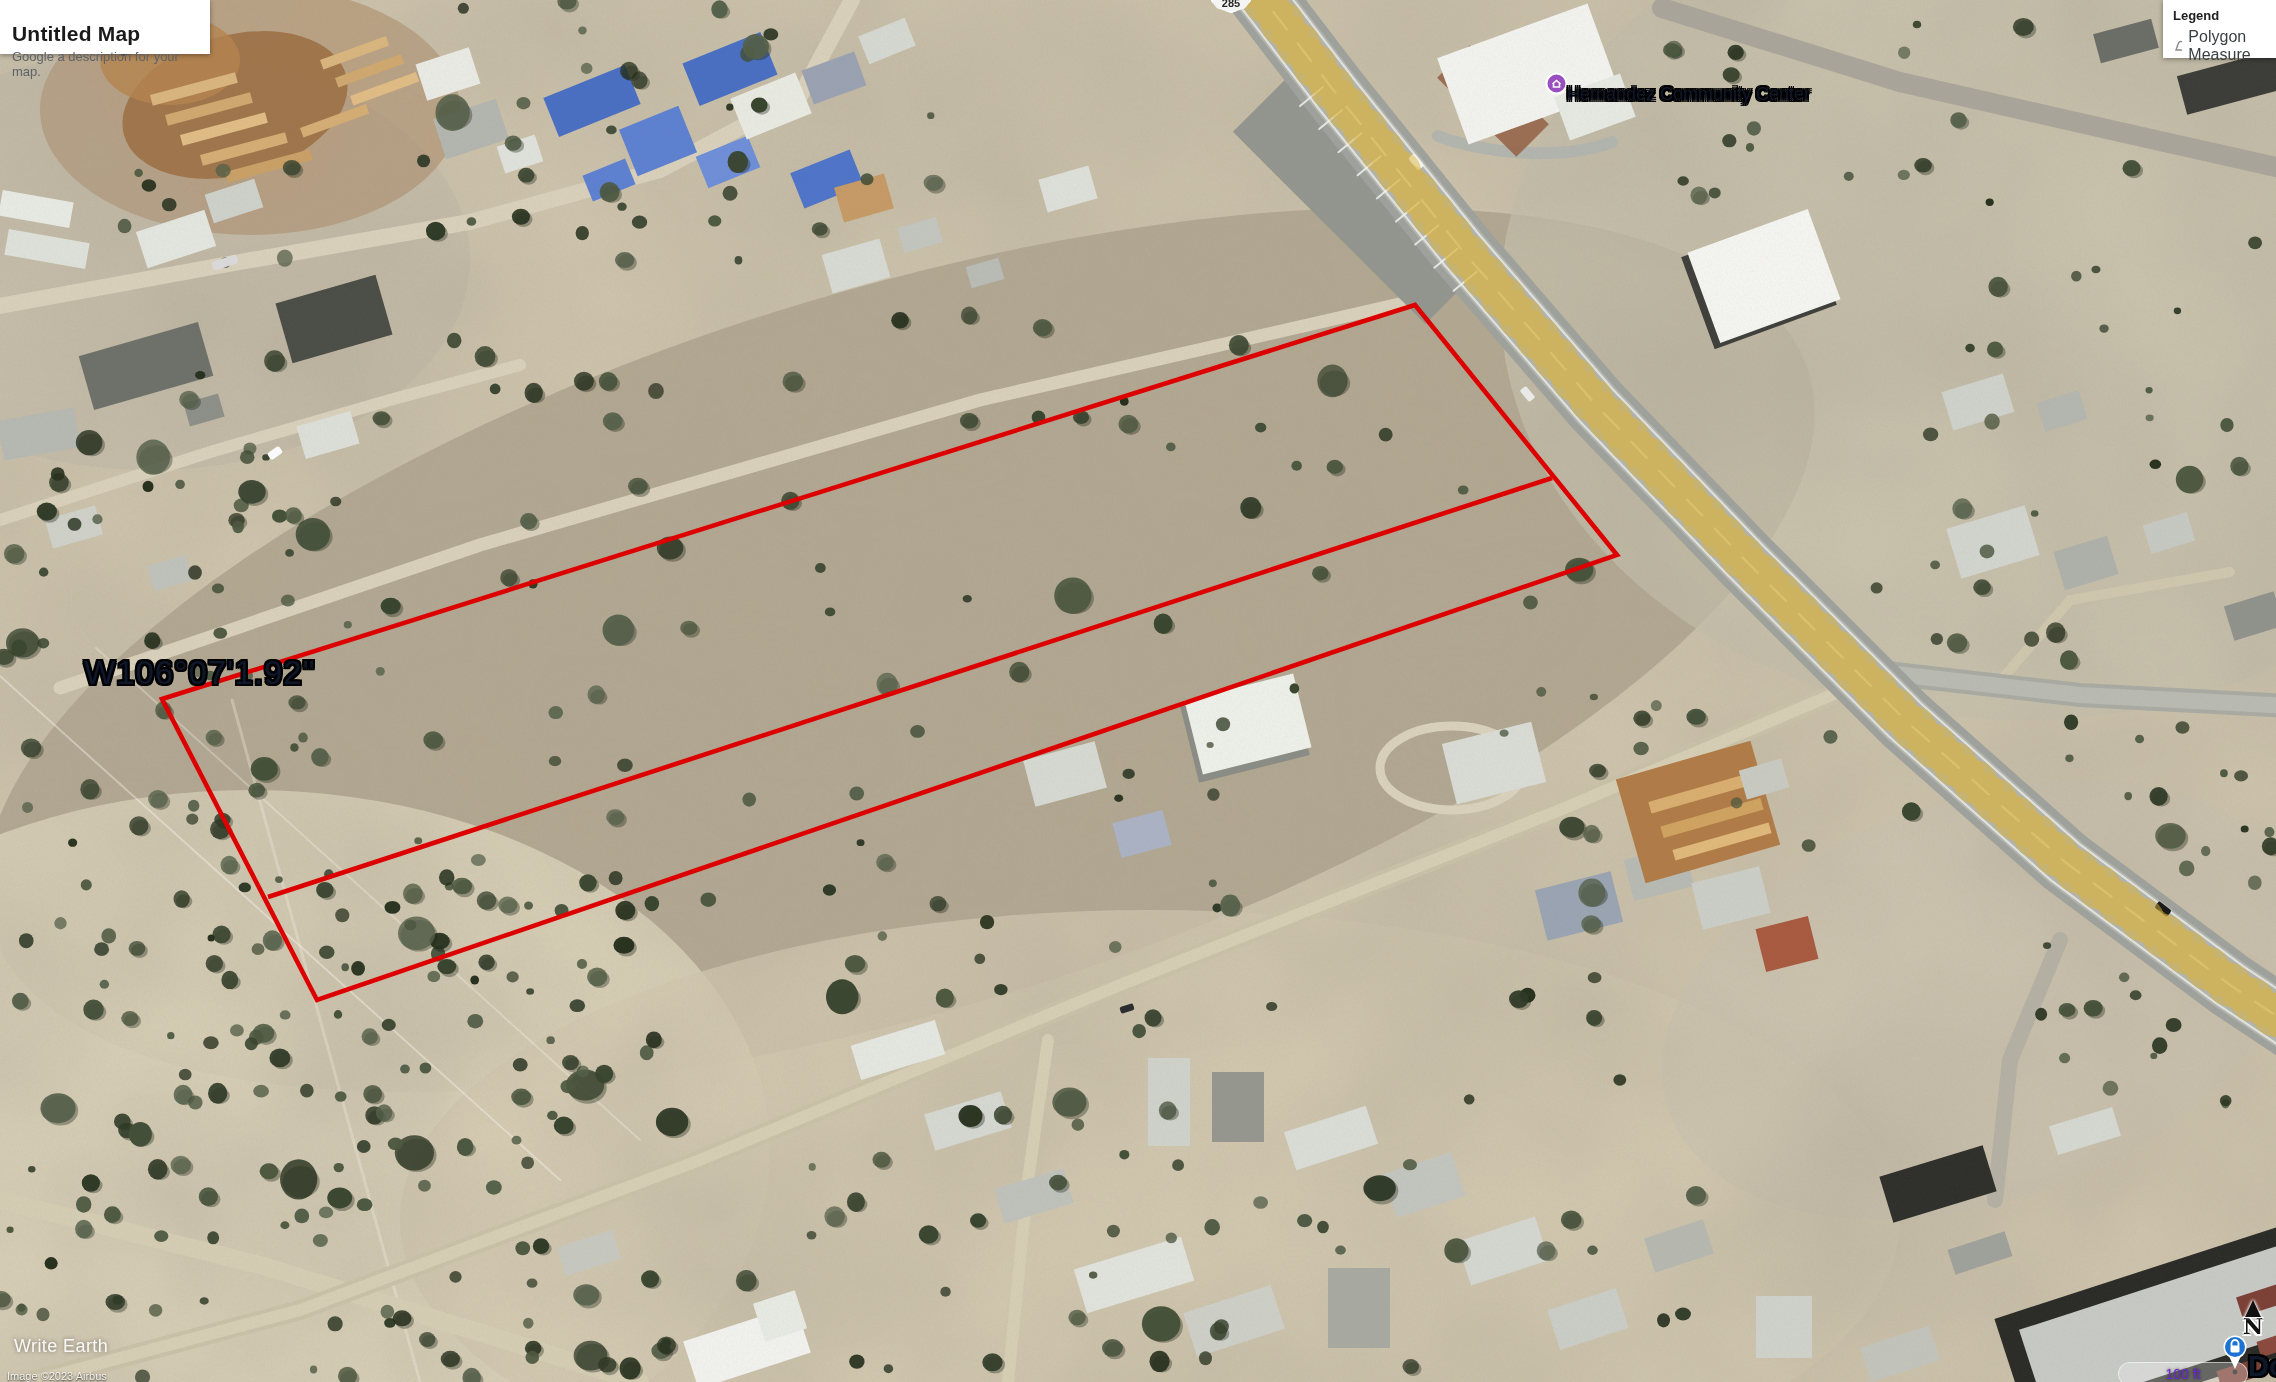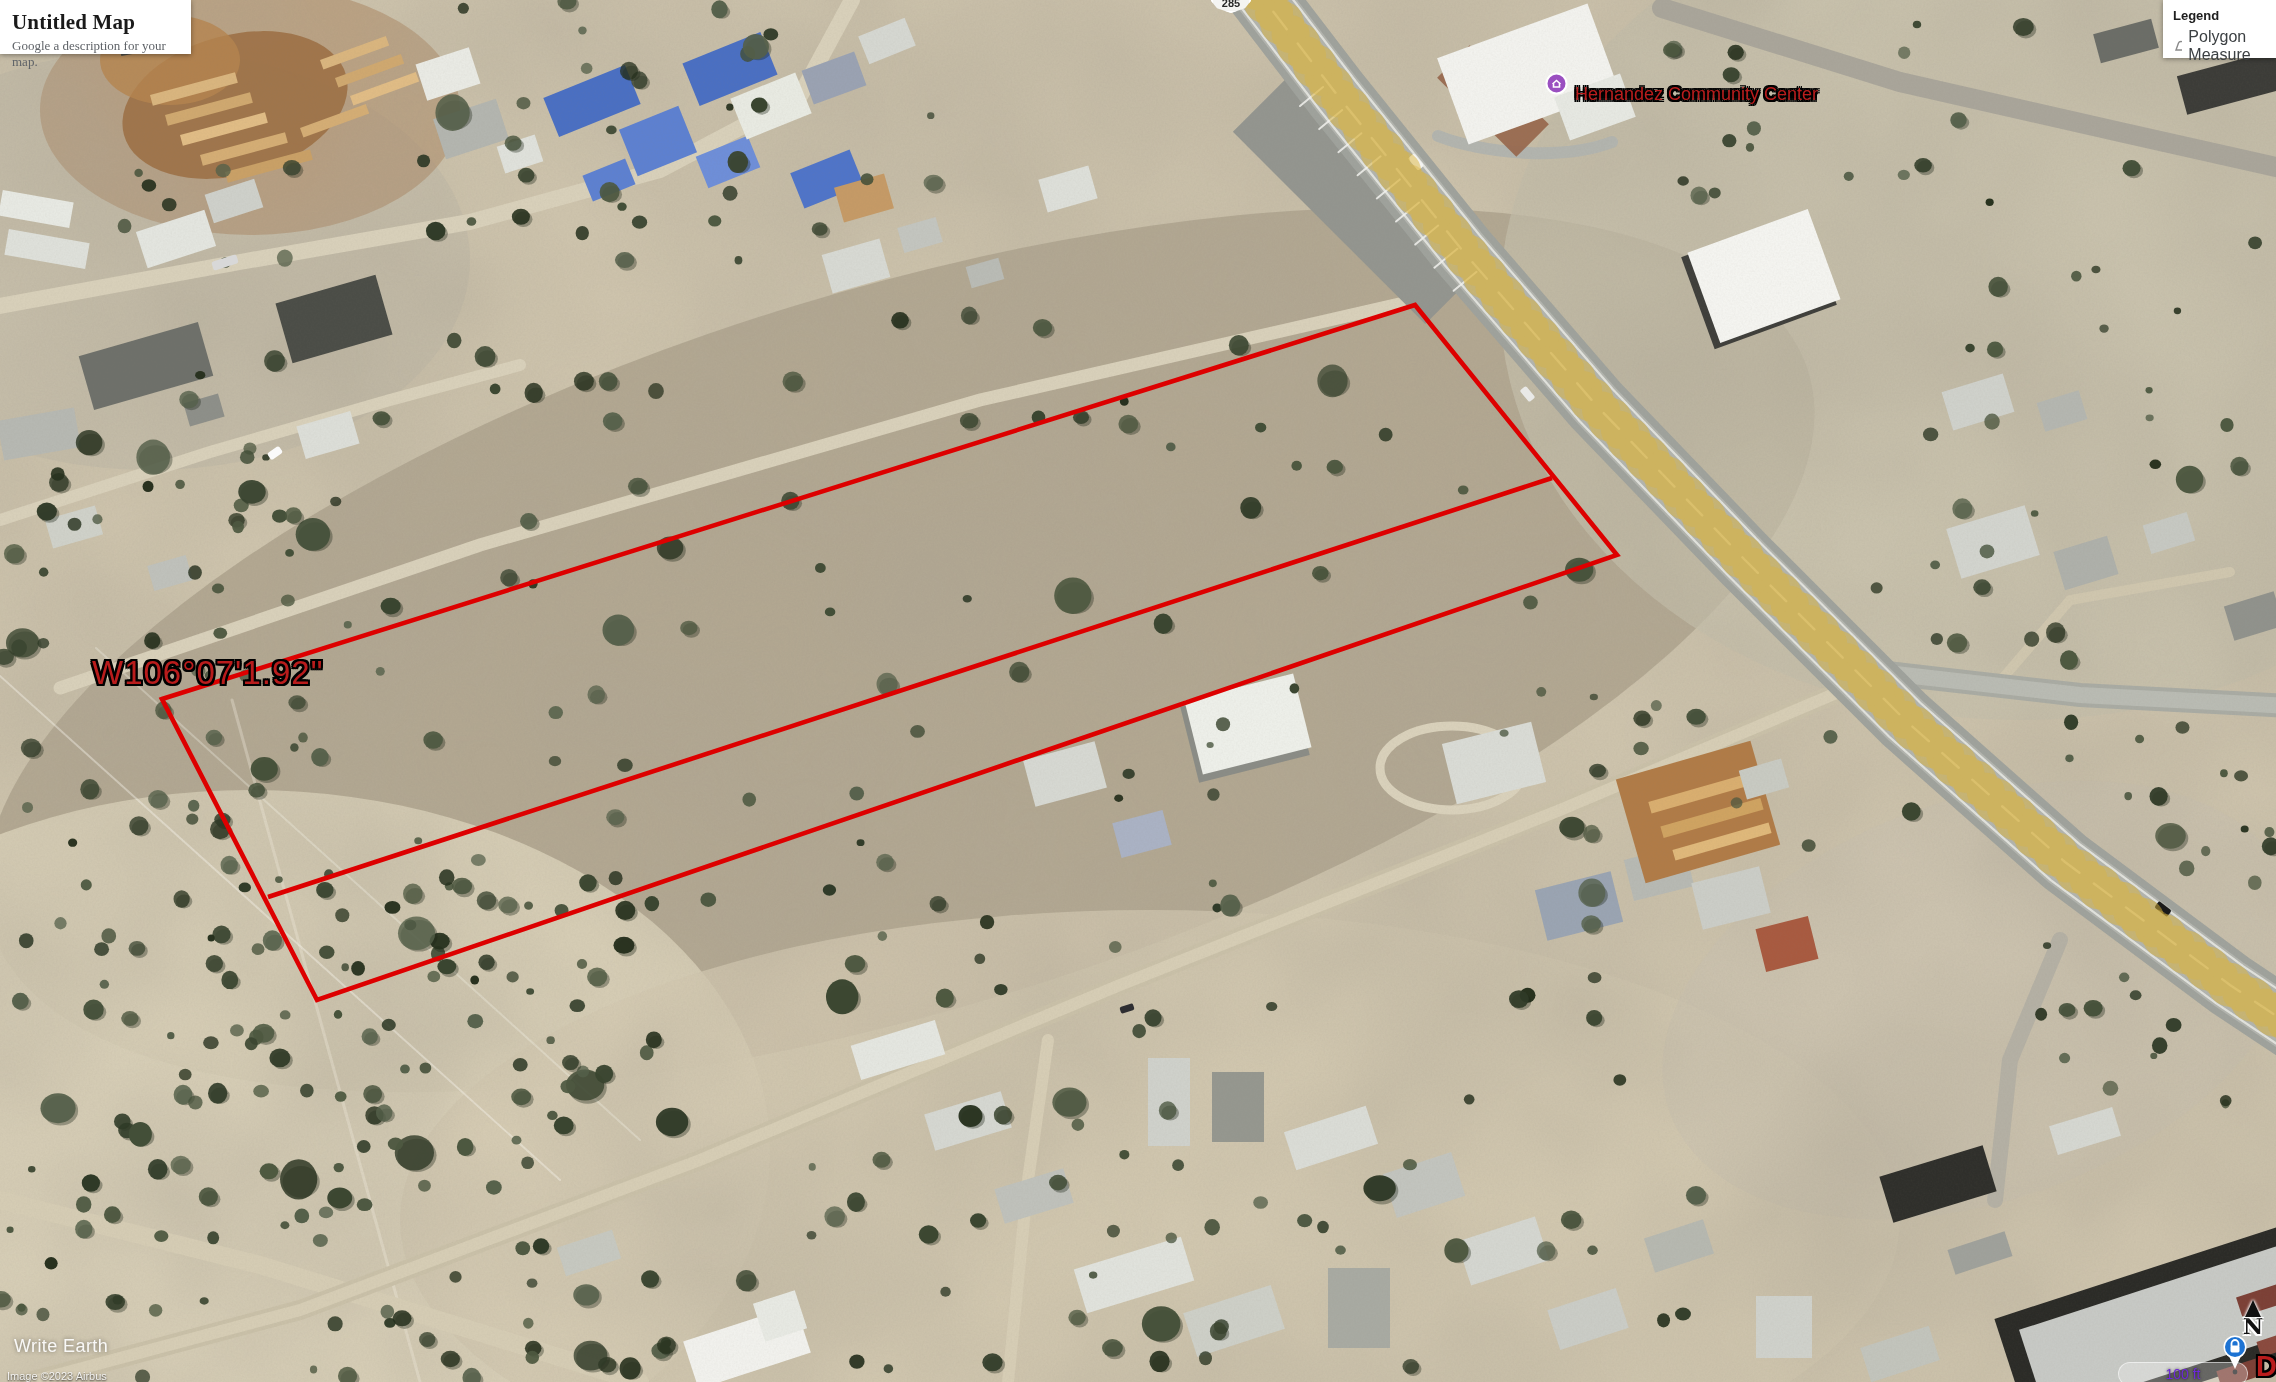--- a/index.html
+++ b/index.html
@@ -1,24 +1,24 @@
 <!DOCTYPE html>
 <html><head>
 <meta charset="utf-8">
 <style>
   html,body{margin:0;padding:0;}
   body{width:2276px;height:1382px;overflow:hidden;position:relative;
        font-family:"Liberation Sans",sans-serif;background:#cdc3ac;}
   #scene{position:absolute;left:0;top:0;}
   .ov{position:absolute;}
-  .outline-white{color:#b91c1c;
+  .outline-white{color:#0f172a;
     text-shadow:-2px -2px 0 #000,2px -2px 0 #000,-2px 2px 0 #000,2px 2px 0 #000,
-                -2px 0 0 #000,2px 0 0 #000,0 -2px 0 #000,0 2px 0 #000;margin-left:8px;}
+                -2px 0 0 #000,2px 0 0 #000,0 -2px 0 #000,0 2px 0 #000;}
   .panel{background:#fff;box-shadow:0 1px 5px rgba(0,0,0,.4);}
-  #map-panel{left:0;top:0;width:191px;height:54px;padding:10px 12px;box-sizing:border-box;font-family:Liberation Serif, serif;}
+  #map-panel{left:0;top:0;width:210px;height:54px;padding:22px 12px;box-sizing:border-box;}
   #map-panel .t{font-size:21px;font-weight:700;color:#1a1a1a;letter-spacing:.2px;}
   #map-panel .s{font-size:13px;color:#5f6368;margin-top:3px;}
   #legend-panel{left:2163px;top:0;width:113px;height:58px;padding:8px 10px;box-sizing:border-box;}
   #legend-panel .t{font-size:13px;font-weight:700;color:#202020;}
   .legend-row{display:flex;align-items:center;gap:6px;margin-top:5px;}
   .legend-row .lbl{font-size:16px;color:#3c4043;}
   #coord-label{left:84px;top:654px;font-size:33px;font-weight:400;letter-spacing:1px;}
   #poi-label{left:1567px;top:84px;font-size:18px;font-weight:500;}
   #poi-icon{left:1545px;top:72px;width:23px;height:23px;}
   #do-label{left:2248px;top:1350px;font-size:29px;font-weight:700;}

